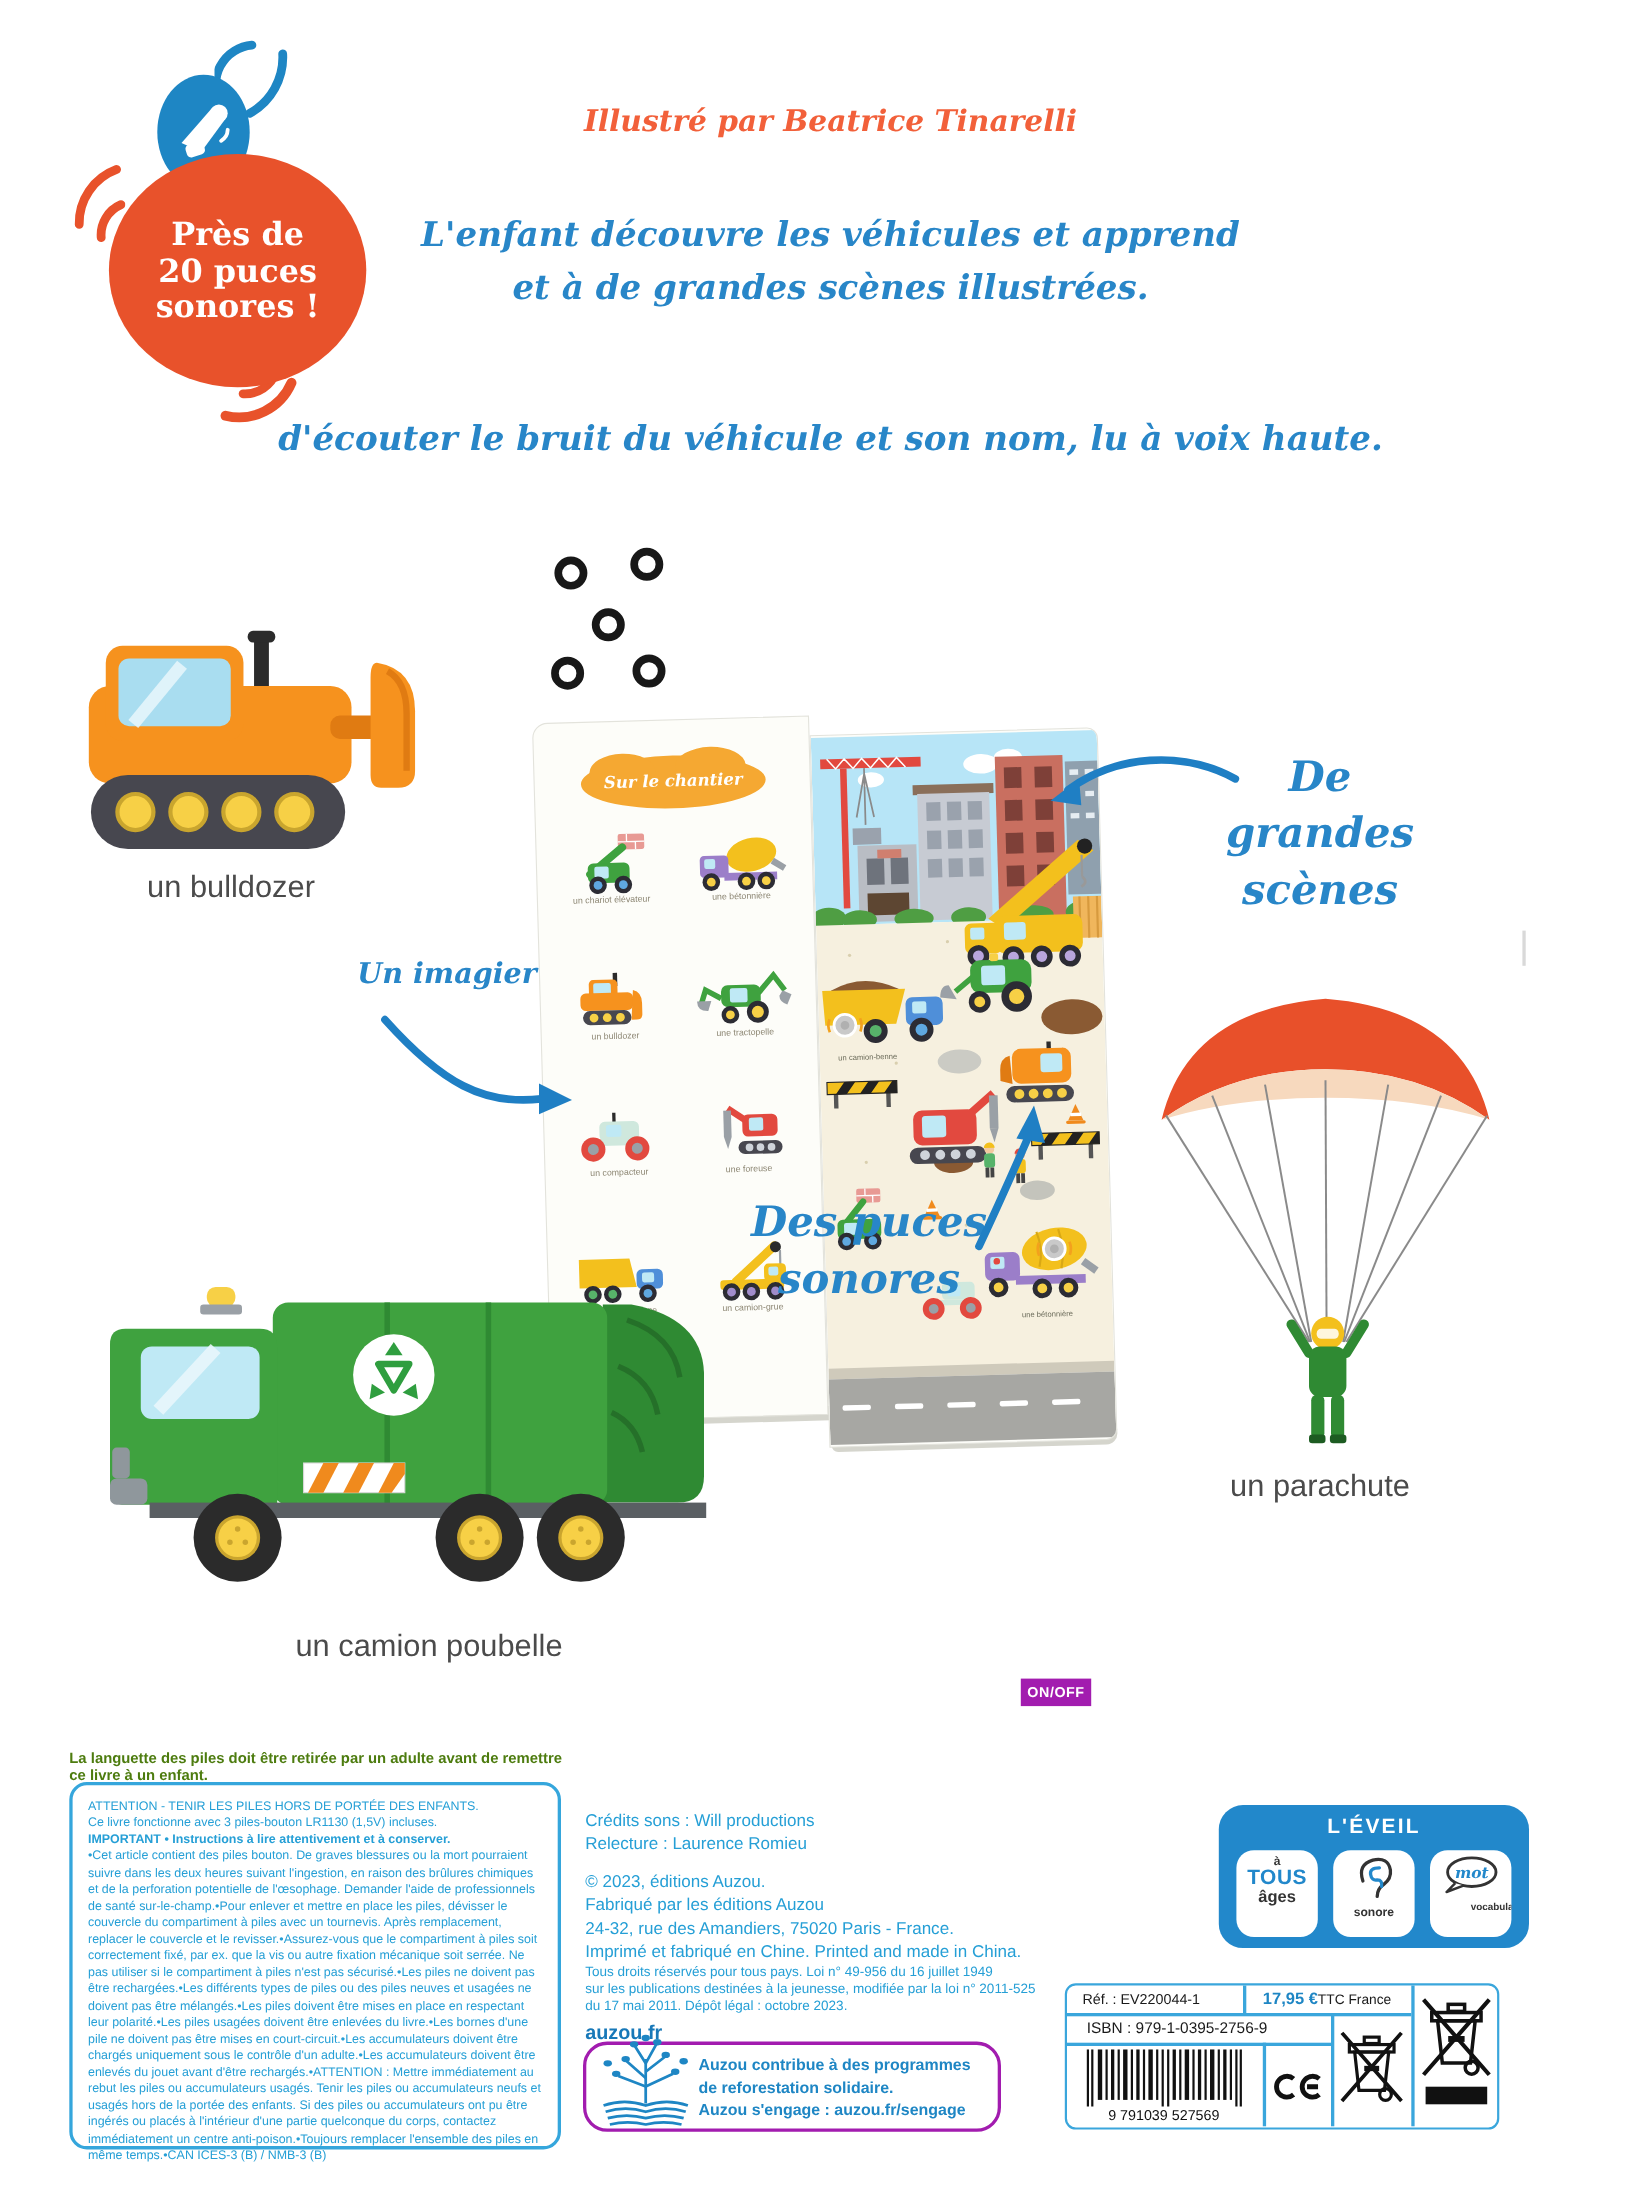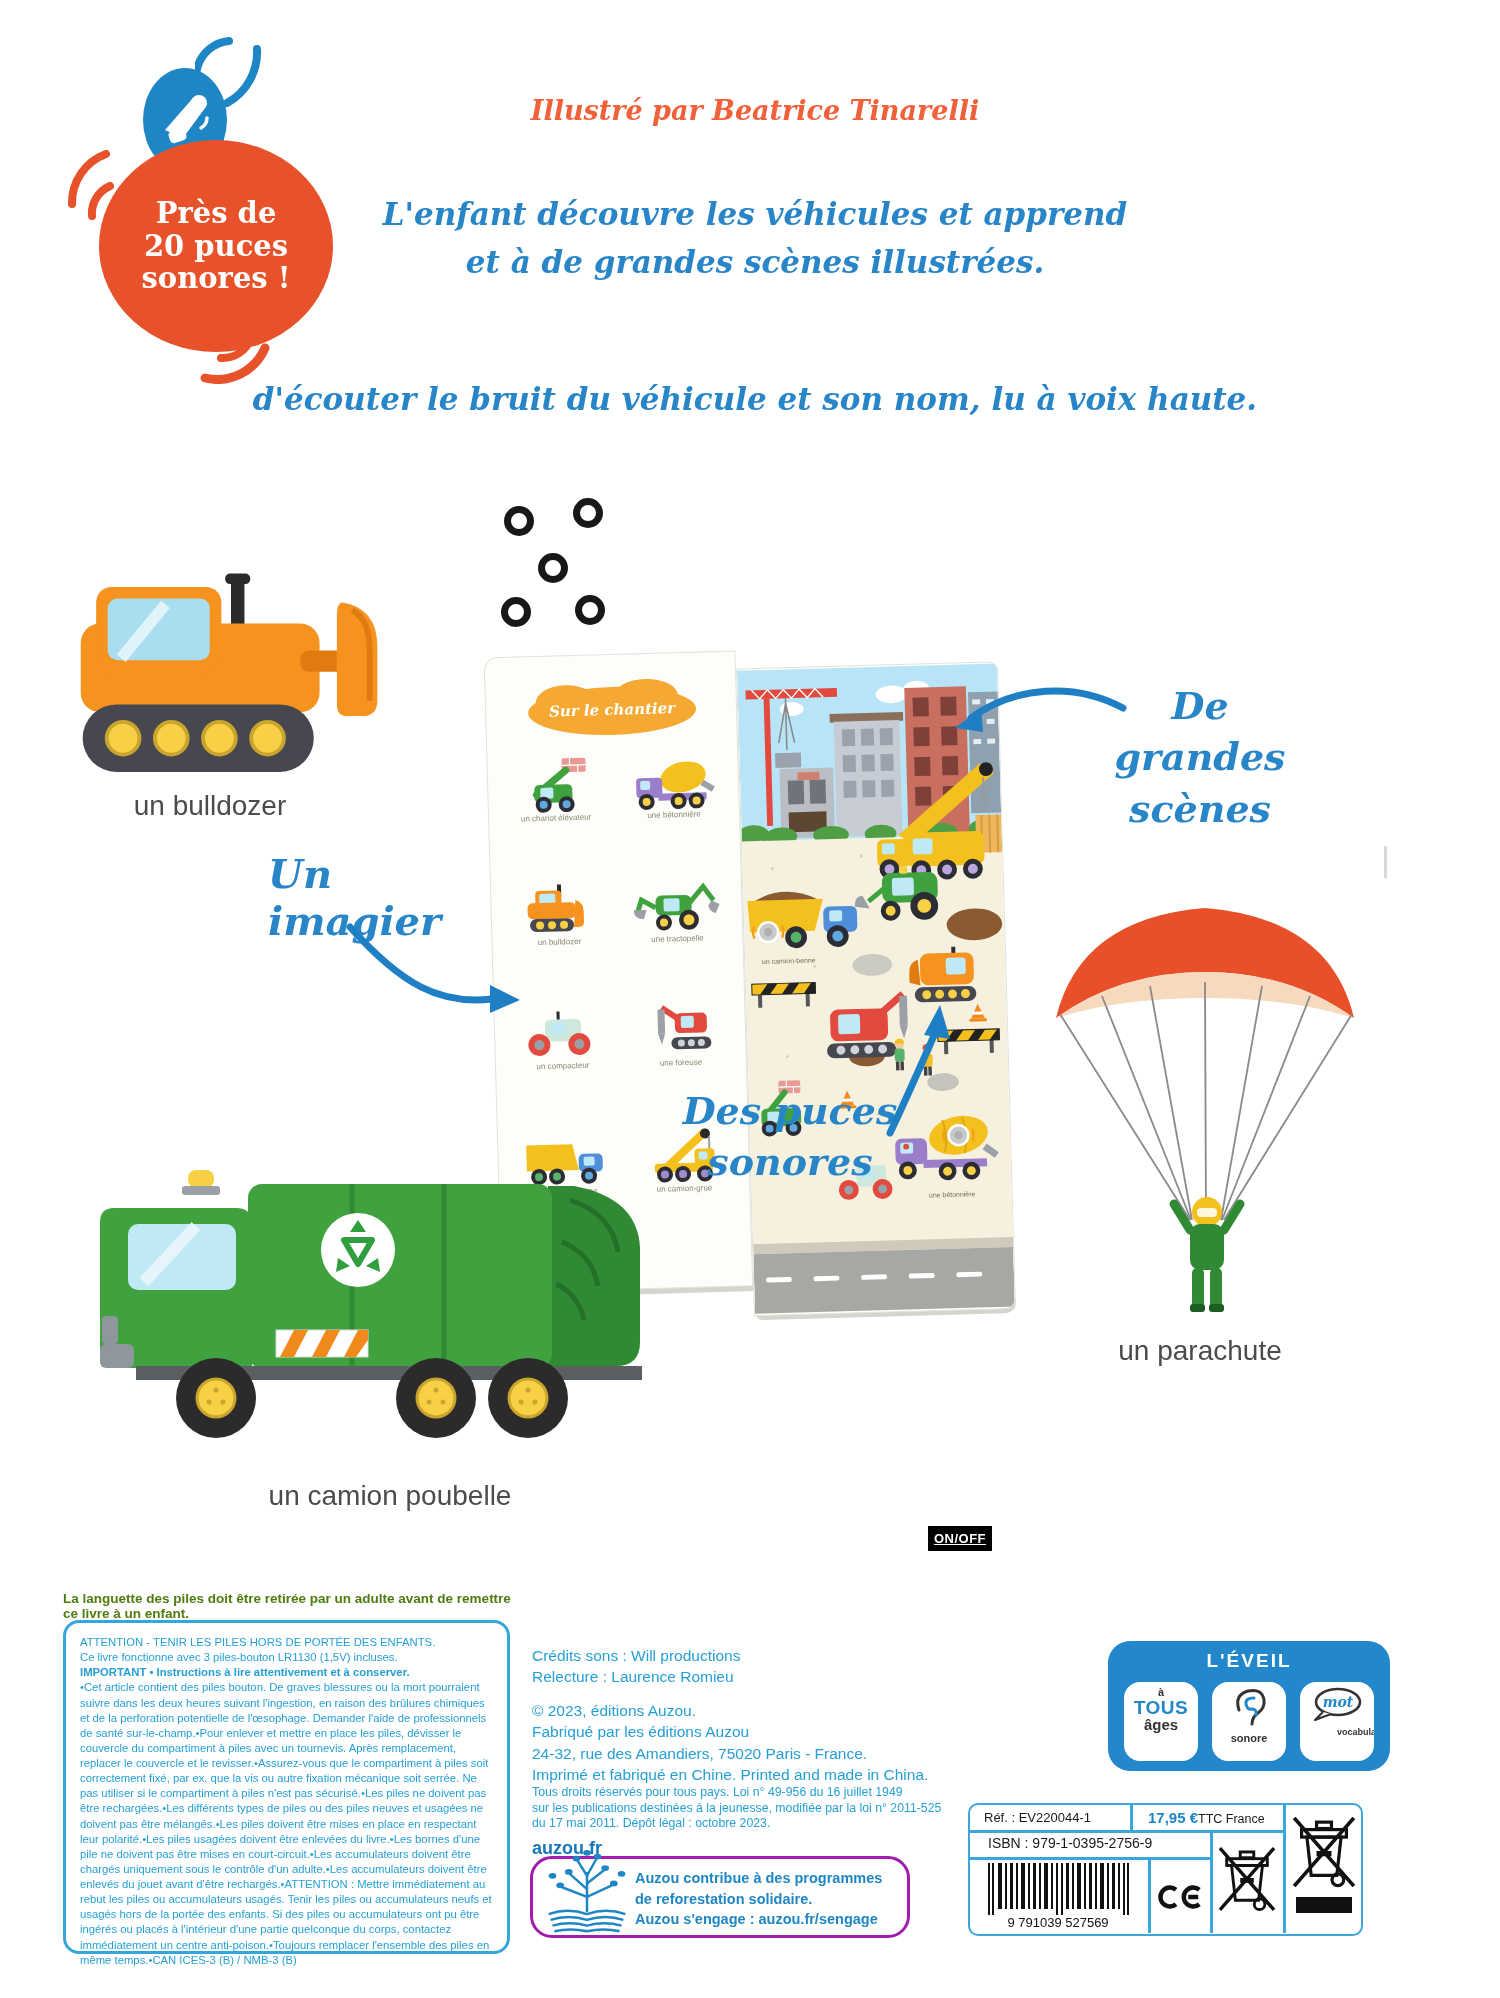--- a/index.html
+++ b/index.html
@@ -47,22 +47,22 @@
   .chip .a{font-size:11px;font-weight:bold;color:#333;margin-top:4px;}
   .chip .tous{font-size:19px;font-weight:bold;color:#2288cb;letter-spacing:.5px;line-height:1;}
   .chip .ages{font-size:15px;font-weight:bold;color:#333;line-height:1.05;}
   .chip .cap{font-size:11px;font-weight:bold;color:#333;}
   .chip .cap2{font-size:9px;font-weight:bold;color:#333;padding-left:37px;}
   
   .bcp{position:absolute;left:968px;top:1803px;width:395px;height:133px;border:2.5px solid #3aa6dc;border-radius:10px;
       box-sizing:border-box;background:#fff;}
   .bcp .line{position:absolute;background:#3aa6dc;}
   .bcp .cell{position:absolute;font-size:13px;color:#1a1a1a;}
-  .onoff{position:absolute;left:928px;top:1526px;width:64px;height:25px;background:#000000;color:#fff;
-      font-weight:bold;font-size:13px;display:flex;align-items:center;justify-content:center;letter-spacing:.5px;text-decoration:underline;}
+  .onoff{position:absolute;left:928px;top:1526px;width:64px;height:25px;background:#a21caf;color:#fff;
+      font-weight:bold;font-size:13px;display:flex;align-items:center;justify-content:center;letter-spacing:.5px;}
   .tick{position:absolute;left:1384px;top:846px;width:3px;height:32px;background:#d9d9d9;}
 </style>
 </head>
 <body>
 
 <div id="canvas">
 
   <svg width="0" height="0" style="position:absolute" aria-hidden="true">
     <defs>
       <g id="wY">
@@ -507,21 +507,21 @@
 
   <div class="abs script ctr co-scenes" style="left:1090px;top:680px;width:220px">
     <div>De grandes</div>
     <div>scènes</div>
   </div>
   <svg class="abs" style="left:945px;top:680px" width="185" height="70">
     <path d="M178,28 C130,2 70,6 26,38" stroke="#1f7fc4" stroke-width="7" fill="none" stroke-linecap="round"></path>
     <polygon points="36,28 10,48 38,52" fill="#1f7fc4"></polygon>
   </svg>
 
-  <div class="abs script" style="left:268px;top:850px;width:220px;font-size:40px;text-align:left">Un imagier</div>
+  <div class="abs script" style="left:268px;top:871px;width:220px;font-size:26px;text-align:right">Un imagier</div>
   <svg class="abs" style="left:340px;top:915px" width="185" height="105">
     <path d="M10,12 C62,70 100,90 152,84" stroke="#1f7fc4" stroke-width="7" fill="none" stroke-linecap="round"></path>
     <polygon points="150,70 180,85 150,98" fill="#1f7fc4"></polygon>
   </svg>
 
   <div class="abs script ctr co-scenes" style="left:680px;top:1085px;width:220px">
     <div>Des puces</div>
     <div>sonores</div>
   </div>
   <svg class="abs" style="left:870px;top:995px" width="100" height="145">

